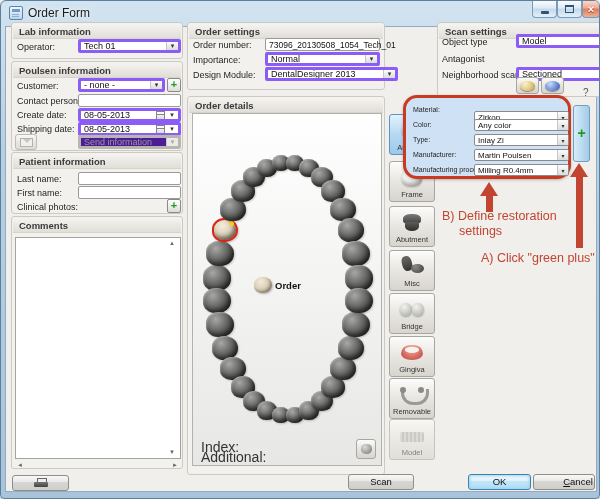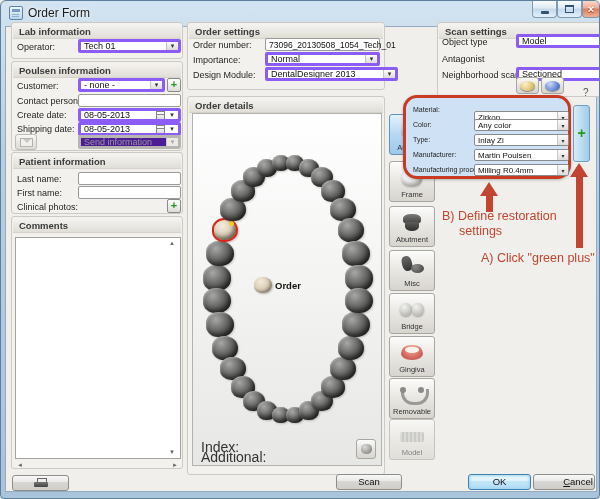--- a/index.html
+++ b/index.html
@@ -319,16 +319,16 @@
   <div id="addresto">+</div>
 
   <div class="ahead" style="left:479px;top:181px;"></div>
   <div class="ashaft" style="left:485px;top:194px;height:17px;"></div>
   <div class="ann" style="left:441px;top:208px;">B) Define restoration</div>
   <div class="ann" style="left:458px;top:223px;">settings</div>
   <div class="ahead" style="left:569px;top:162px;"></div>
   <div class="ashaft" style="left:575px;top:175px;height:72px;"></div>
   <div class="ann" style="left:480px;top:250px;">A) Click "green plus"</div>
 
-  <div class="btn" style="left:335px;top:473px;width:66px;">Scan</div>
+  <div class="btn" style="left:347px;top:473px;width:66px;">Scan</div>
   <div class="btn def" style="left:467px;top:473px;width:63px;">OK</div>
   <div class="btn cancel" style="left:532px;top:473px;width:62px;padding-left:28px;">Cancel</div>
 </div>
 
 </body></html>

